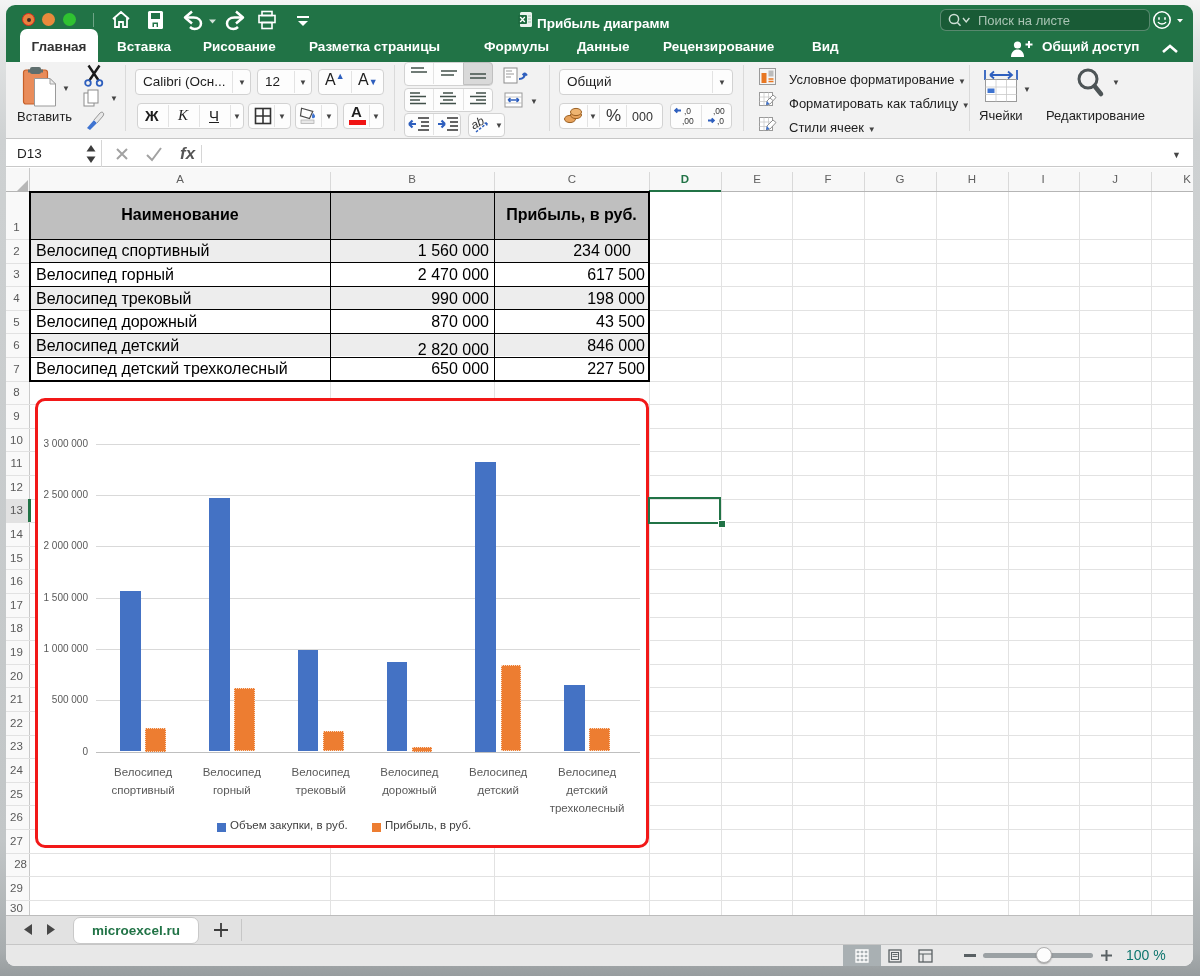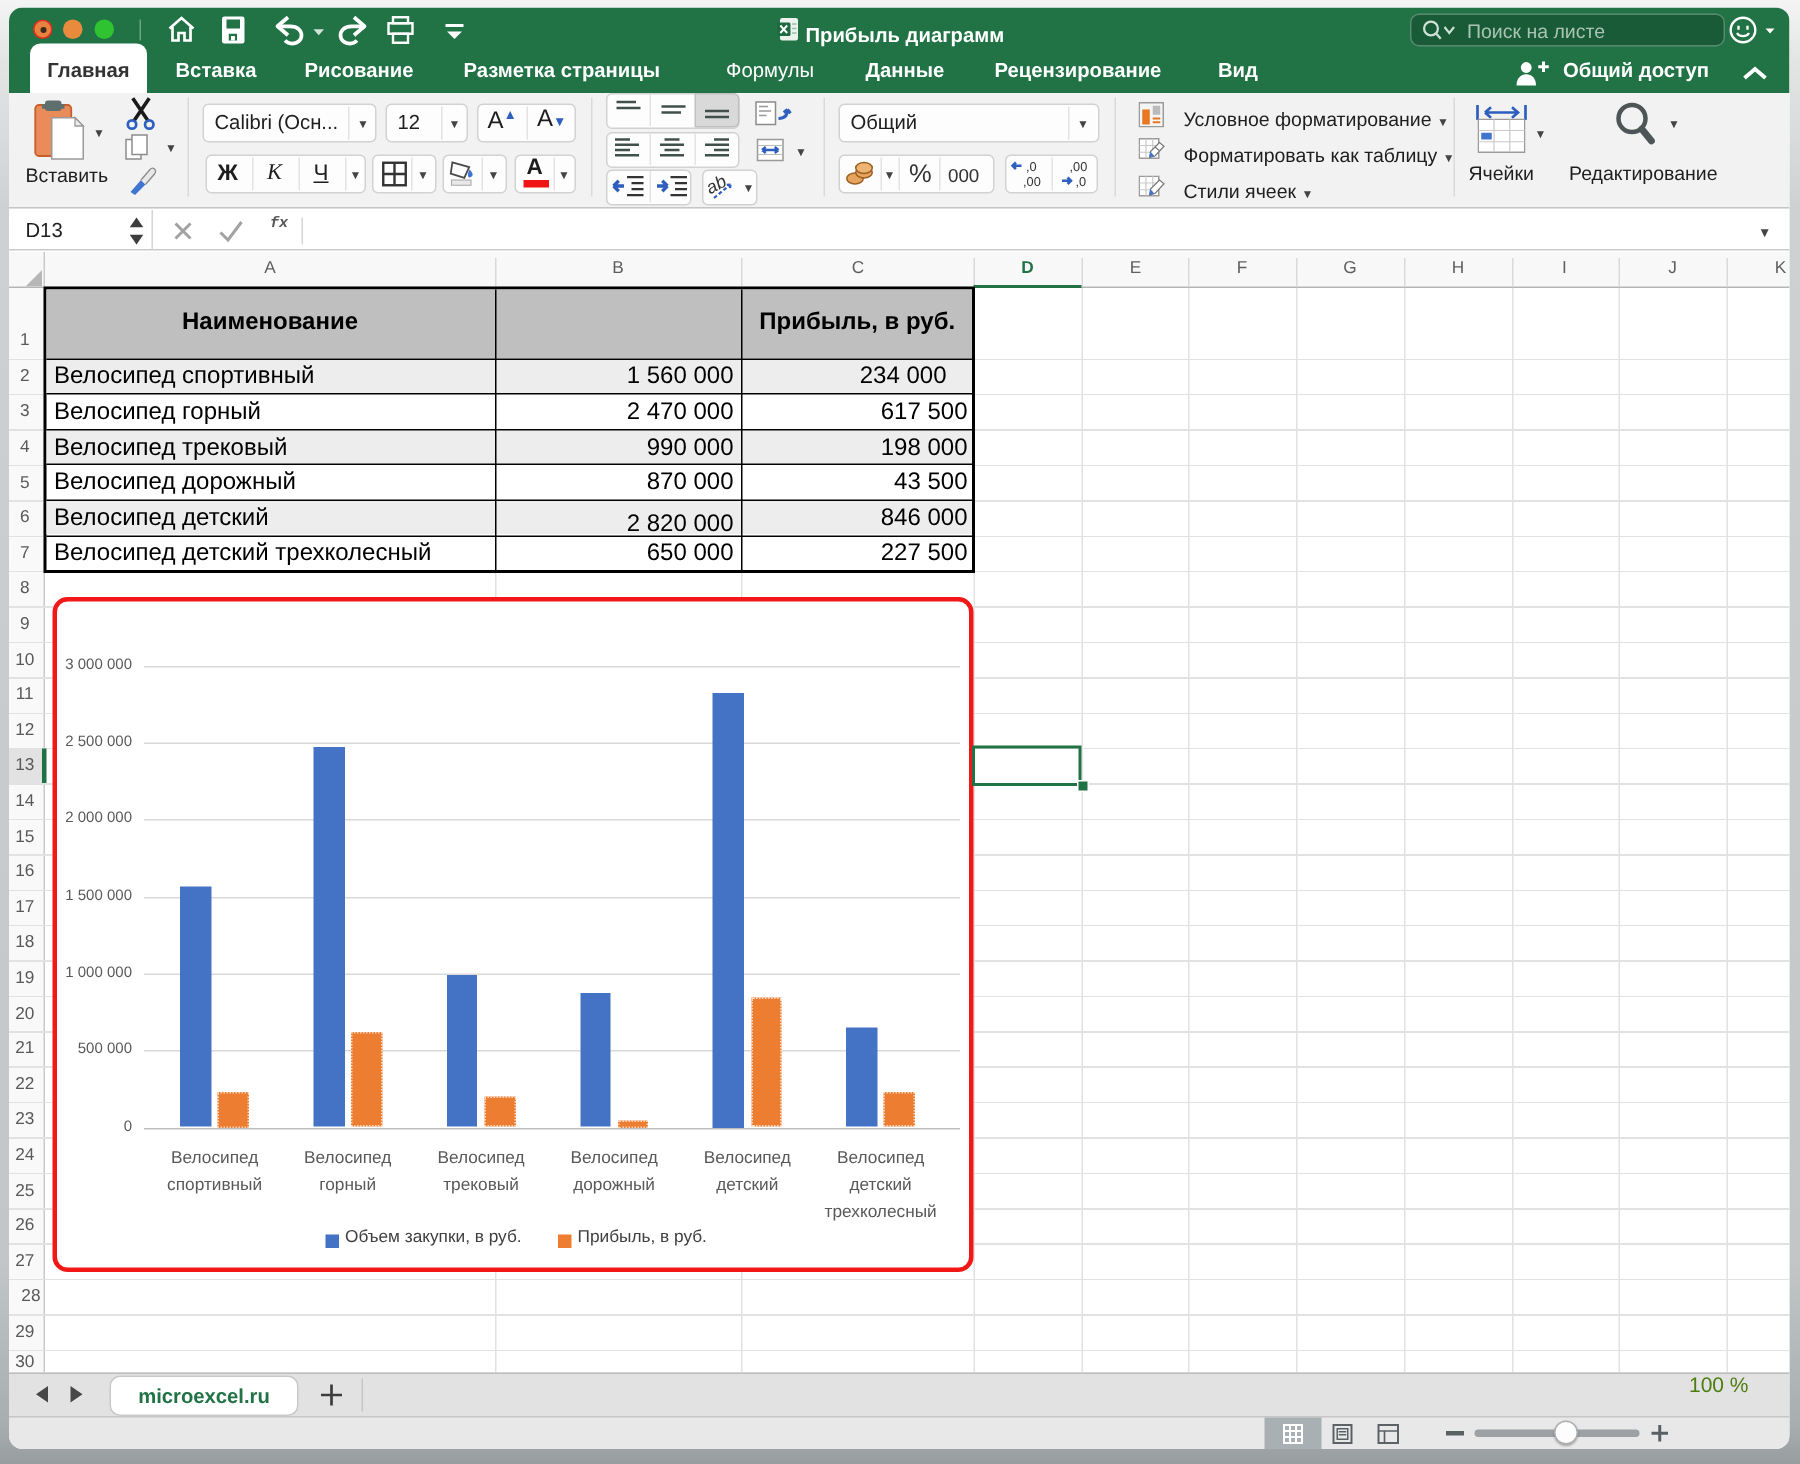--- a/index.html
+++ b/index.html
@@ -65,21 +65,21 @@
       <circle cx="10" cy="10" r="8.2" fill="none" stroke="#fff" stroke-width="1.6"></circle>
       <path d="M7 7.2 v2.6 M13 7.2 v2.6" stroke="#fff" stroke-width="1.6"></path>
       <path d="M6 12 c1.5 2.8 6.5 2.8 8 0" fill="none" stroke="#fff" stroke-width="1.5"></path>
       <path d="M25 9 l3 3.4 3-3.4 Z" fill="#fff"></path>
     </svg>
 <div id="atab"></div>
     <div id="atxt">Главная</div>
 <div class="tabtxt" style="left:111px;font-weight:700">Вставка</div>
 <div class="tabtxt" style="left:197px;font-weight:700">Рисование</div>
 <div class="tabtxt" style="left:303px;font-weight:700">Разметка страницы</div>
-<div class="tabtxt" style="left:478px;font-weight:400">Формулы</div>
+<div class="tabtxt" style="left:478px;font-weight:700">Формулы</div>
 <div class="tabtxt" style="left:571px;font-weight:700">Данные</div>
 <div class="tabtxt" style="left:657px;font-weight:700">Рецензирование</div>
 <div class="tabtxt" style="left:806px;font-weight:700">Вид</div>
 <svg style="left:1003px;top:34px" width="24" height="20" viewBox="0 0 24 20">
       <circle cx="8.5" cy="6" r="3.6" fill="#fff"></circle>
       <path d="M2 18 c0-5 3-7.5 6.5-7.5 s6.5 2.5 6.5 7.5 Z" fill="#fff"></path>
       <path d="M16.5 5.5 h7 M20 2 v7" stroke="#fff" stroke-width="2"></path>
     </svg>
 <div class="tabtxt" style="left:1036px;font-weight:700">Общий доступ</div>
 <svg style="left:1155px;top:38px" width="18" height="12" viewBox="0 0 18 12">
@@ -287,21 +287,21 @@
       <path d="M6 1 L10.5 7.5 H1.5 Z" fill="#3c3c3c"></path>
       <path d="M6 19 L1.5 12.5 H10.5 Z" fill="#3c3c3c"></path>
     </svg>
 <div style="left:95px;top:135px;width:1px;height:27px;background:#d6d6d6"></div>
 <svg style="left:108px;top:141px" width="16" height="16" viewBox="0 0 16 16">
       <path d="M3 3 L13 13 M13 3 L3 13" stroke="#a2a2a2" stroke-width="2"></path>
     </svg>
 <svg style="left:139px;top:141px" width="18" height="16" viewBox="0 0 18 16">
       <path d="M2 9 L7 14 L16 2" fill="none" stroke="#a2a2a2" stroke-width="2"></path>
     </svg>
-<div style="left:174px;top:139px;font-size:10px;font-style:italic;color:#555;font-family:Liberation Mono, monospace;font-weight:700">fx</div>
+<div style="left:174px;top:139px;font-size:17px;font-style:italic;color:#555;font-family:Liberation Sans, sans-serif;font-weight:700">fx</div>
 <div style="left:195px;top:140px;width:1px;height:18px;background:#d6d6d6"></div>
 <div class="dna" style="left:1166px;top:145px;font-size:9px">▼</div>
 <div id="heads" style="left:0;top:163px;width:1187px;height:24px;background:#f8f8f8;border-bottom:1px solid #b5b5b5"></div>
 <svg style="left:11px;top:175px" width="12" height="11" viewBox="0 0 12 11">
       <path d="M11 0 V11 H0 Z" fill="#b7b7b7"></path>
     </svg>
 <div style="left:154px;top:168px;width:40px;text-align:center;font-size:11.5px;color:#5f5f5f">A</div>
 <div style="left:386px;top:168px;width:40px;text-align:center;font-size:11.5px;color:#5f5f5f">B</div>
 <div style="left:546px;top:168px;width:40px;text-align:center;font-size:11.5px;color:#5f5f5f">C</div>
 <div style="left:659px;top:168px;width:40px;text-align:center;font-size:11.5px;color:#217346;font-weight:700">D</div>
@@ -469,14 +469,14 @@
 <svg style="left:912px;top:944px" width="15" height="14" viewBox="0 0 15 14">
       <rect x="1" y="1" width="13" height="12" fill="none" stroke="#596063" stroke-width="1.3"></rect>
       <path d="M1 5 h13 M5 5 v8" stroke="#596063" stroke-width="1.1"></path>
     </svg>
 <div style="left:958px;top:948.5px;width:12px;height:3px;background:#596063"></div>
 <div style="left:977px;top:948px;width:110px;height:4.5px;background:#9ba1a4;border-radius:2.5px"></div>
 <div style="left:1030px;top:942px;width:16px;height:16px;background:#fdfdfd;border:0.5px solid #b0b0b0;border-radius:50%;box-shadow:0 1px 1.5px rgba(0,0,0,.3)"></div>
 <svg style="left:1094px;top:944px" width="13" height="13" viewBox="0 0 13 13">
       <path d="M6.5 1 V12 M1 6.5 H12" stroke="#596063" stroke-width="2"></path>
     </svg>
-<div style="left:1120px;top:910px;font-size:14px;color:#4d7c0f">100 %</div>
+<div style="left:1120px;top:942px;font-size:14px;color:#0f766e">100 %</div>
 </div>
 
 </body></html>

